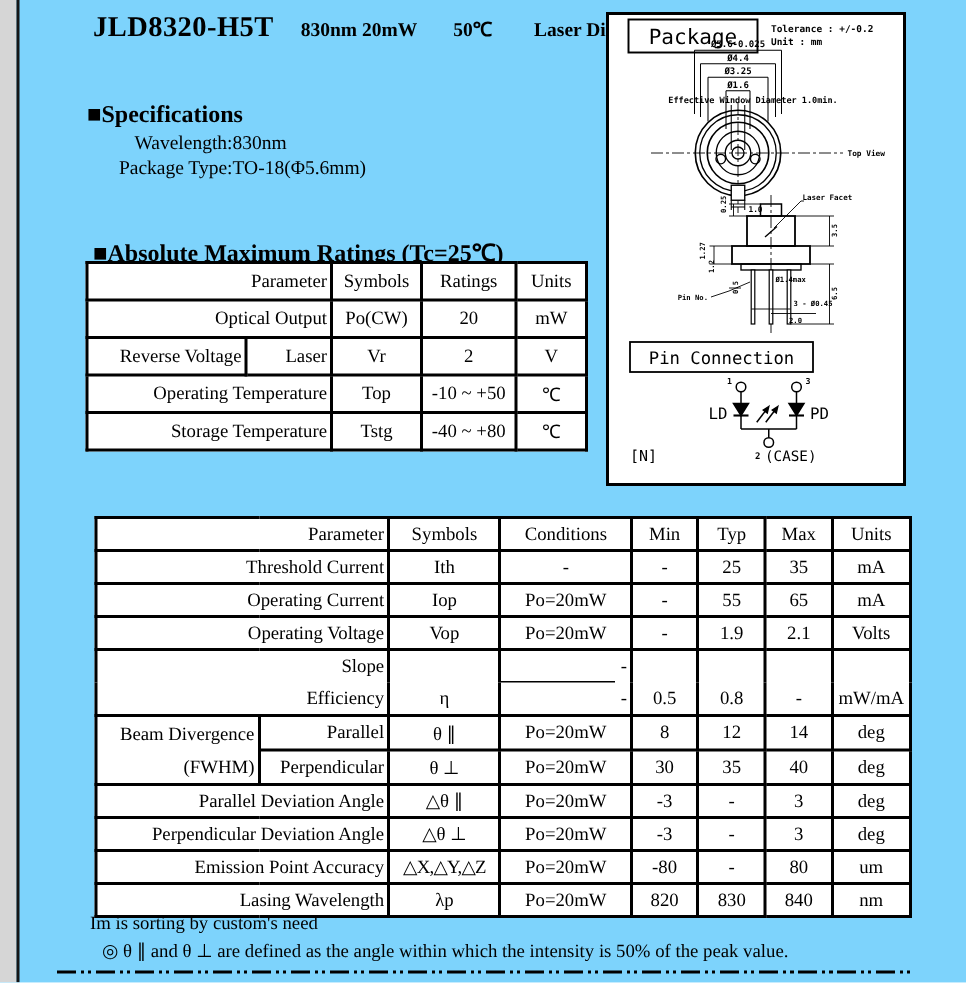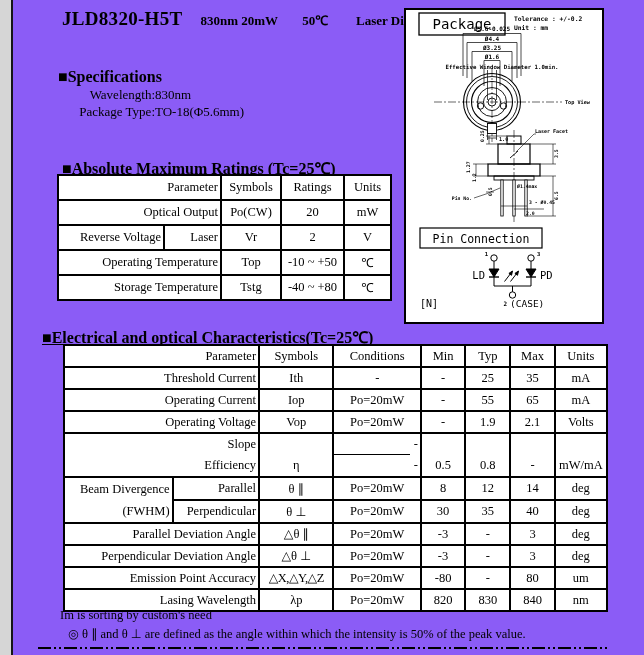--- a/index.html
+++ b/index.html
@@ -1,17 +1,17 @@
 <!DOCTYPE html>
 <html><head>
 <meta charset="utf-8">
 <style>
   html,body { margin:0; padding:0; background:#ffffff; }
   .page {
-    position:relative; width:644px; height:655px; background:#8b5cf6;
+    position:relative; width:644px; height:655px; background:#7dd3fc;
     font-family:"Liberation Serif", serif; color:#000; overflow:hidden;
   }
   .gutter { position:absolute; left:0; top:0; width:11px; height:655px; background:#d6d6d6; }
   .gutter-line { position:absolute; left:11px; top:0; width:2px; height:655px; background:#151515; }
 
   .title-row { position:absolute; left:62px; top:8px; display:flex; align-items:baseline; white-space:nowrap; }
   .title-model { font-size:19px; font-weight:bold; letter-spacing:.3px; margin-right:18px; }
   .title-sub { font-size:13px; font-weight:bold; }
   .gap1 { margin-right:24px; } .gap2 { margin-right:28px; }
 
@@ -108,21 +108,20 @@
     </tr>
     <tr>
       <td colspan="2" class="l">Storage Temperature</td>
       <td>Tstg</td>
       <td>-40 ~ +80</td>
       <td>℃</td>
     </tr>
   </tbody>
     </table>
 
-  <div class="sec-heading underlined" style="left:42px; top:326px;">■Electrical and optical Characteristics(Tc=25℃)</div>
   <table class="tbl elec" style="left:63px; top:344px; width:545px;">
     <colgroup>
         <col style="width:108px">
         <col style="width:86px">
         <col style="width:74px">
         <col style="width:87px">
         <col style="width:44px">
         <col style="width:45px">
         <col style="width:44px">
         <col style="width:52px">

